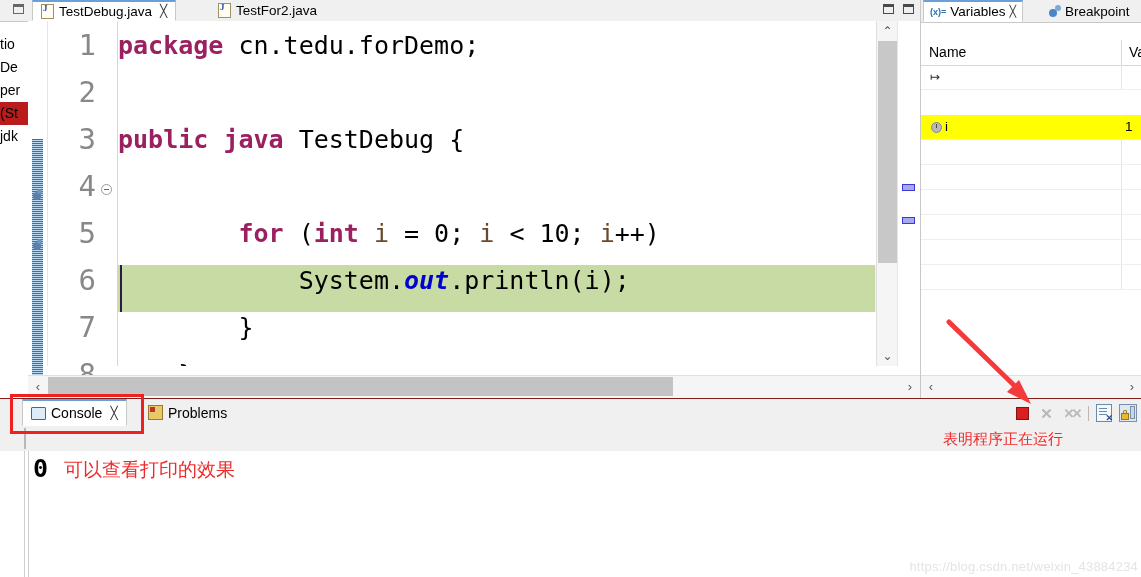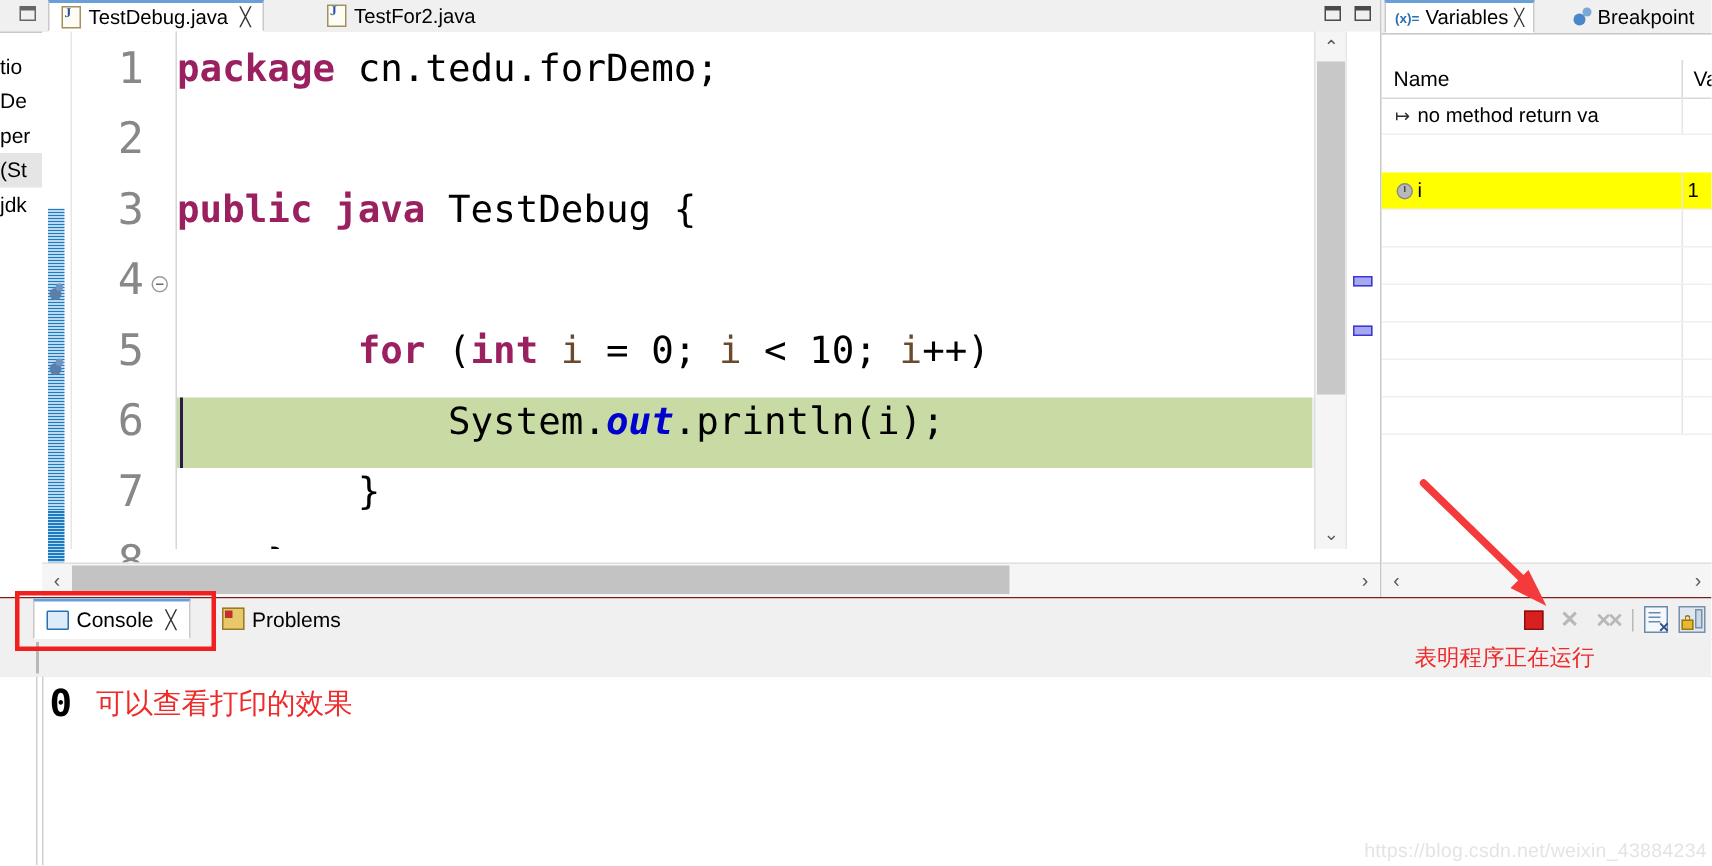--- a/index.html
+++ b/index.html
@@ -53,21 +53,21 @@
   #left-strip .strip-row {
     height: 23px;
     line-height: 23px;
     font-size: 14px;
     color: #000;
     white-space: nowrap;
     padding-left: 0px;
     overflow: hidden;
   }
   #left-strip .strip-row.sel {
-    background: #e5e5e5;
+    background: #b91c1c;
   }
 
   
   #editor-area {
     left: 28px; top: 0; width: 892px; height: 398px;
     background: #ffffff;
     overflow: hidden;
   }
   
   #editor-tabs {
@@ -705,21 +705,20 @@
     </div>
 
     <div id="right-hdr">
       <div class="col" style="left:0;">Name</div>
       <div class="colsep"></div>
       <div class="col" style="left:200px;">Va</div>
     </div>
 
     <div class="vrow" style="top:65px;">
       <span class="ic-ret">↦</span>
-      <span class="nm">no method return va</span>
       <span class="vsep"></span>
     </div>
     <div class="vrow hl" style="top:115px;">
       <span class="ic-local"></span>
       <span class="nm">i</span>
       <span class="vsep"></span>
       <span class="vl">1</span>
     </div>
     <div class="vrow" style="top:140px;">
         <span class="vsep"></span>

